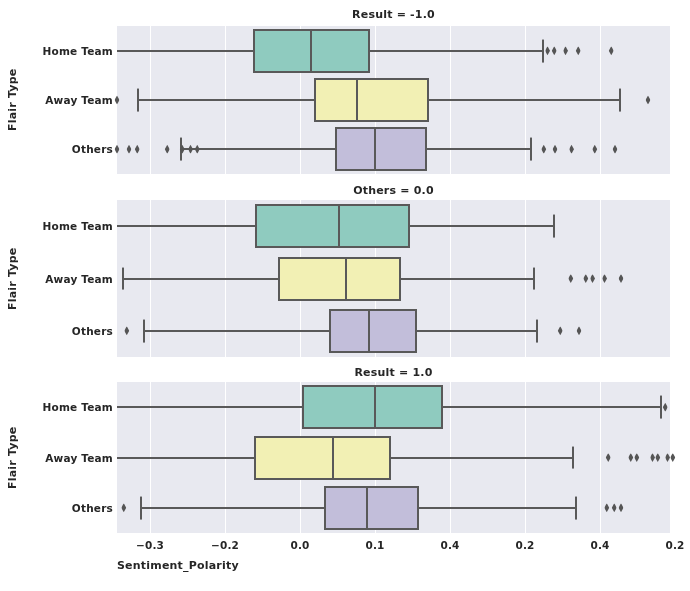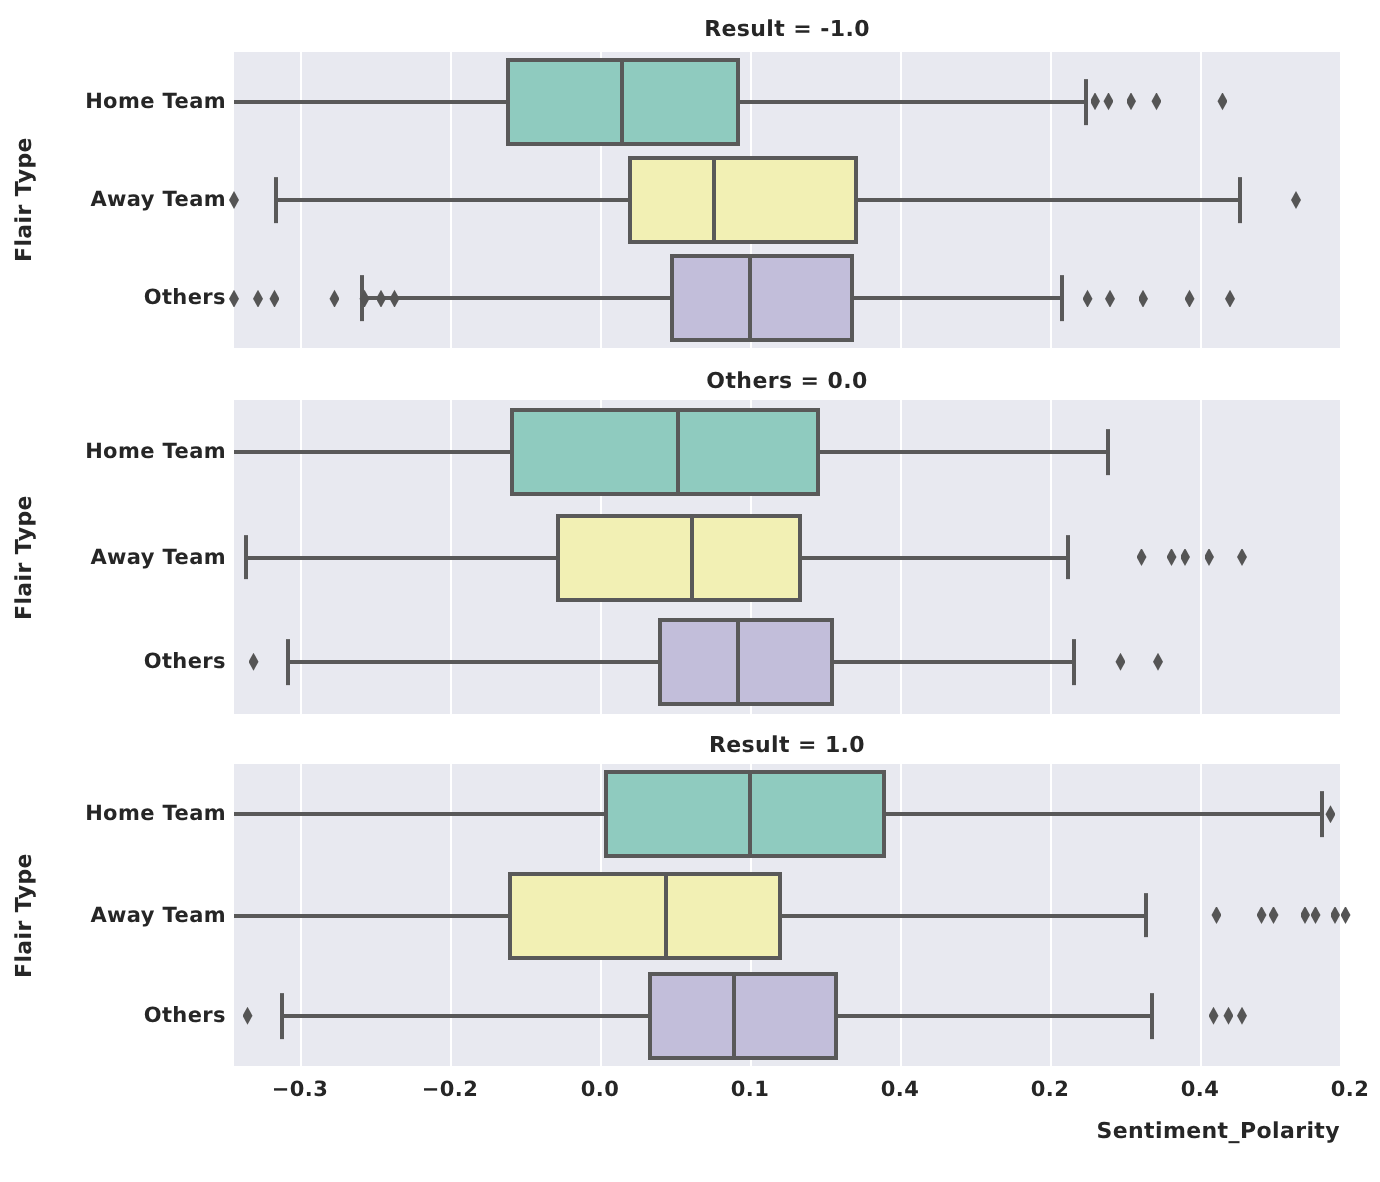--- a/index.html
+++ b/index.html
@@ -35,21 +35,21 @@
   .flier{
     position:absolute;width:5px;height:9px;background:#555555;
     transform:translate(-50%,-50%);
     clip-path:polygon(50% 0%,100% 50%,50% 100%,0% 50%);
   }
   .xtick{
     position:absolute;font-size:10.5px;color:#262626;font-weight:600;
     transform:translateX(-50%);letter-spacing:.2px;
   }
   .xlabel{
-    position:absolute;left:117px;width:553px;text-align:right;
+    position:absolute;left:117px;width:553px;text-align:left;
     font-size:11px;color:#262626;font-weight:600;letter-spacing:.2px;
   }
 </style>
 </head>
 <body>
 
 <div id="fig">
   <div id="panels-host">
       <div class="ptitle" style="top: 8px;">Result = -1.0</div>
       <div class="ylabel" style="top: 26px; height: 148px;">Flair Type</div>

